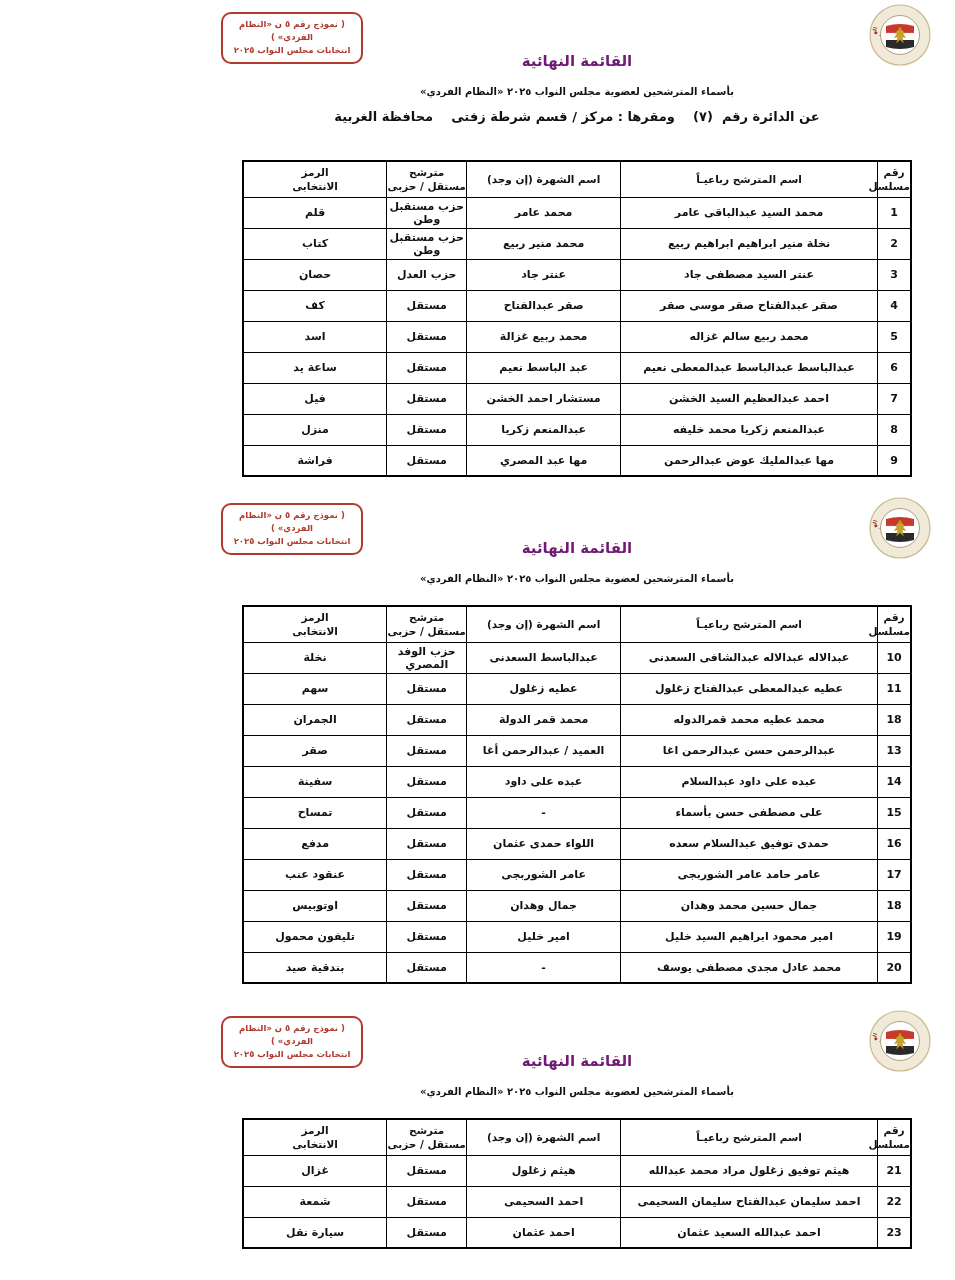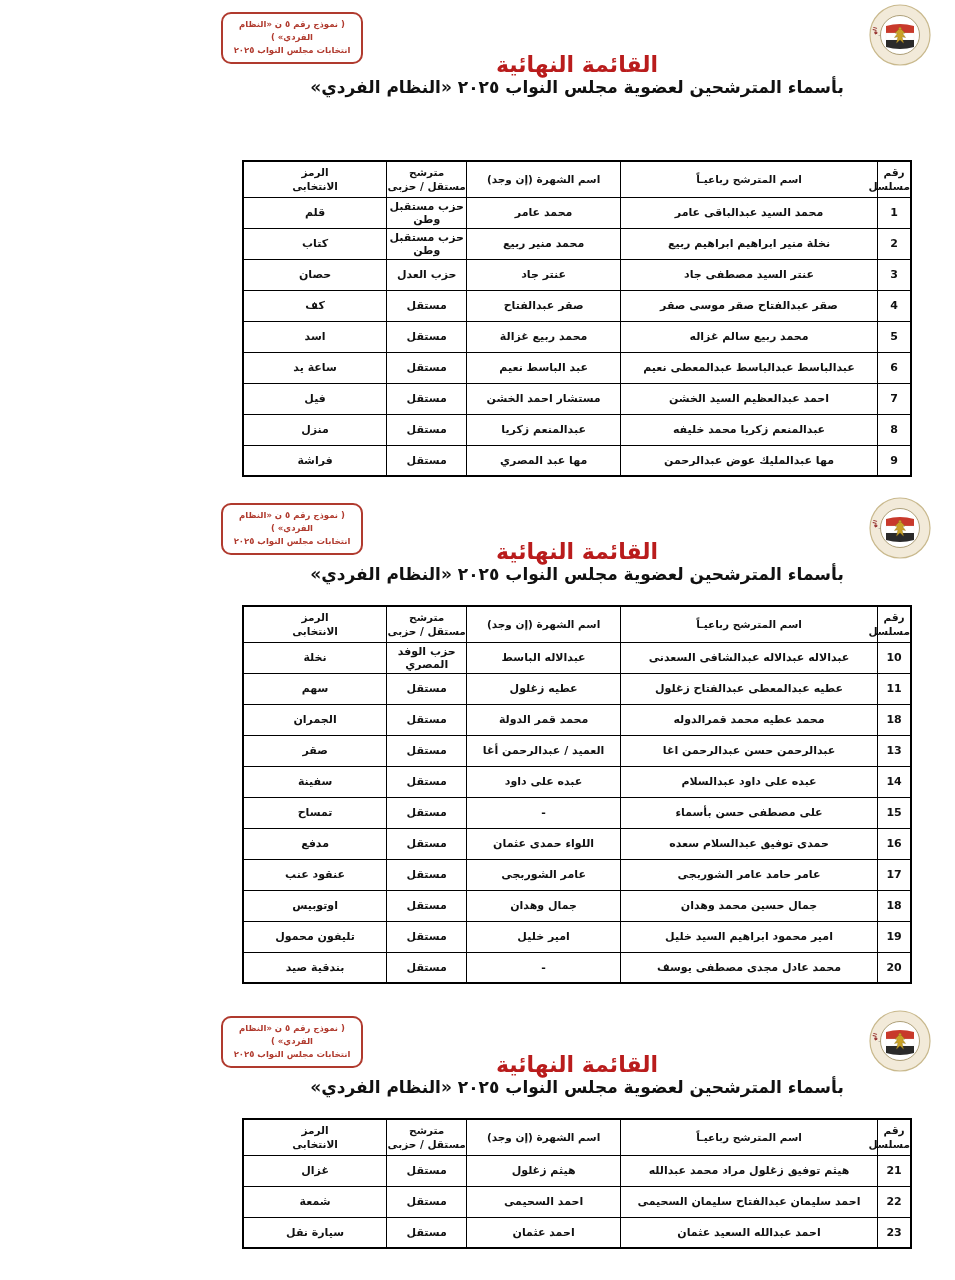--- a/index.html
+++ b/index.html
@@ -32,28 +32,29 @@
   .sec-header.rest .form-box { top: 6px; }
 
   .emblem {
     position: absolute; right: 24px; top: 4px;
     width: 62px; height: 62px;
   }
   .sec-header.rest .emblem { top: 0px; }
 
   .t-main {
     padding-top: 52px;
-    color: #b91c1c;
-    font-size: 22px; font-weight: bold;
+    color: #701a75;
+    font-size: 15px; font-weight: bold;
     letter-spacing: .5px;
   }
   .sec-header.rest .t-main { padding-top: 42px; }
   .t-sub {
+    margin-top: 16px;
     color: #111;
-    font-size: 17px; font-weight: bold;
+    font-size: 10px; font-weight: bold;
   }
   .t-district {
     margin-top: 12px;
     color: #111;
     font-size: 13px; font-weight: bold;
     white-space: pre-wrap;
   }
 
   
   .tbl-wrap { padding: 0 43px; }
@@ -113,20 +114,21 @@
             <path d="M 17,36 L 45,36 L 45,43 Q 31,47 17,43 Z" fill="#2a2a2a"></path>
           </g>
           <g data-name="golden-eagle-icon">
             <path d="M31 24 L26 29 L28.5 29.5 L25.5 33.5 L29 32.8 L27.5 39 L31 35.8 L34.5 39 L33 32.8 L36.5 33.5 L33.5 29.5 L36 29 Z" fill="#c9a227" stroke="#8a6d1d" stroke-width="0.4"></path>
             <circle cx="31" cy="24.5" r="1.3" fill="#c9a227" stroke="#8a6d1d" stroke-width="0.3"></circle>
           </g>
         </svg>
       </div>
       <h1 class="t-main" data-name="page-title">القائمة النهائية</h1>
       <h2 class="t-sub" data-name="page-subtitle">بأسماء المترشحين لعضوية مجلس النواب ٢٠٢٥ «النظام الفردي»</h2>
+      <h3 class="t-district" data-name="district-line">عن الدائرة رقم  (٧)    ومقرها : مركز / قسم شرطة زفتى    محافظة الغربية</h3>
     </div>
     <div class="tbl-wrap" data-name="candidates-table-wrap">
       <table class="cands" data-name="candidates-table">
         <colgroup>
           <col style="width:5%">
             <col style="width:38.5%">
             <col style="width:23%">
             <col style="width:12%">
             <col style="width:21.5%">
         </colgroup>
@@ -265,21 +267,21 @@
             <th data-name="header-affiliation">مترشح
 مستقل / حزبى</th>
             <th data-name="header-symbol">الرمز
 الانتخابى</th>
           </tr>
         </thead>
         <tbody data-name="candidates-body">
             <tr data-name="candidate-row">
               <td data-name="cell-serial">10</td>
               <td data-name="cell-full-name">عبدالاله عبدالاله عبدالشافى السعدنى</td>
-              <td data-name="cell-known-as">عبدالاله الباسط</td>
+              <td data-name="cell-known-as">عبدالباسط السعدنى</td>
               <td data-name="cell-affiliation">حزب الوفد المصري</td>
               <td data-name="cell-symbol">نخلة</td>
             </tr>
             <tr data-name="candidate-row">
               <td data-name="cell-serial">11</td>
               <td data-name="cell-full-name">عطيه عبدالمعطى عبدالفتاح زغلول</td>
               <td data-name="cell-known-as">عطيه زغلول</td>
               <td data-name="cell-affiliation">مستقل</td>
               <td data-name="cell-symbol">سهم</td>
             </tr>

